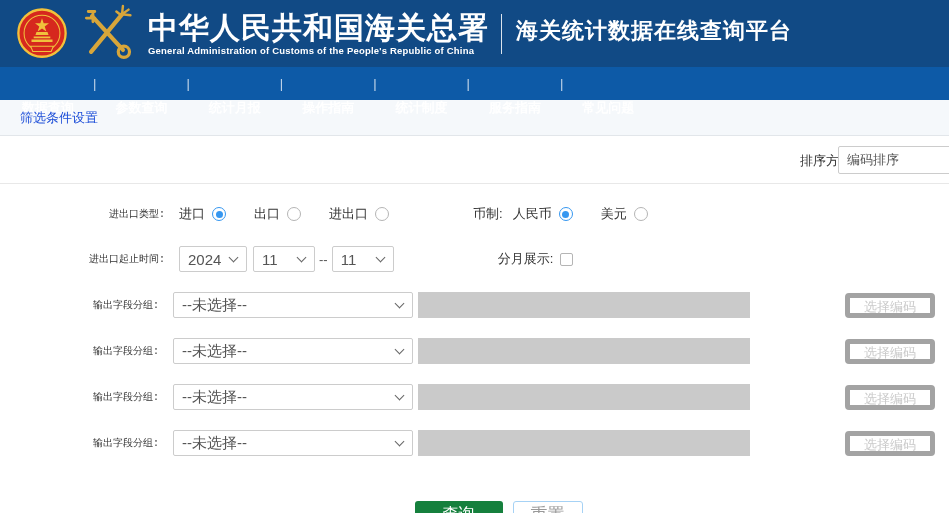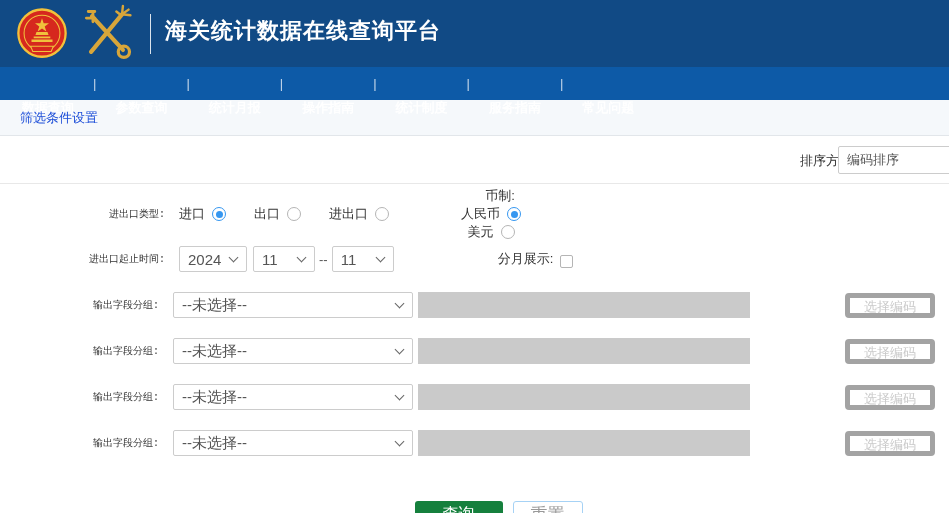--- a/index.html
+++ b/index.html
@@ -34,28 +34,28 @@
   .row-time { margin-top:17px; }
   .row-group { margin-top:18px;padding-left:14px; }
   .lbl { width:145px; text-align:right; font-size:10px; color:#333; margin-right:14px; flex:0 0 auto;font-family:Liberation Mono, monospace; }
 
   .opt { display:flex; align-items:center; margin-right:28px; font-size:13px; color:#333; cursor:pointer; }
   .opt .txt { margin-right:7px; }
   .radio { width:14px; height:14px; border:1px solid #b5b5b5; border-radius:50%; background:#fff; position:relative; flex:0 0 auto; }
   .radio.checked { border-color:#3697f0; }
   .radio.checked::after { content:''; position:absolute; inset:2.5px; border-radius:50%; background:#3697f0; }
   .inline-lbl { font-size:13px; color:#333; margin-right:10px; }
-  .currency-group { margin-left:44px; display:flex; align-items:center;flex-direction:column; }
+  .currency-group { margin-left:56px; display:flex; align-items:center; }
 
   .sel { height:26px; border:1px solid #ccc; border-radius:2px; background:#fff; display:flex; align-items:center; font-size:15px; color:#555; padding-left:8px; cursor:pointer; }
   .chev { width:7px; height:7px; border-right:1.6px solid #666; border-bottom:1.6px solid #666; transform:rotate(45deg); margin-left:auto; margin-right:9px; margin-top:-4px; flex:0 0 auto; }
   .sel-year { width:68px; }
   .sel-month { width:62px; margin-left:6px; }
   .dash { font-size:13px; color:#555; margin:0 4px; }
-  .monthly-wrap { margin-left:104px; display:flex; align-items:flex-end; }
+  .monthly-wrap { margin-left:104px; display:flex; align-items:center; }
   .checkbox { width:13px; height:13px; border:1px solid #b5b5b5; border-radius:2px; background:#fff; cursor:pointer; }
 
   .sel-group { width:240px; }
   .gray-field { width:332px; height:26px; background:#cacaca; border:none; margin-left:5px; flex:0 0 auto; }
   .pick-btn { margin-left:auto; margin-right:14px; width:90px; height:25px; background:#fff; border:5px solid #a3a3a3; border-radius:4px; color:#c9c9c9; font-size:13px; cursor:pointer; font-family:inherit; }
 
   .actions { display:flex; justify-content:center; padding-left:48px; margin-top:44px; }
   .btn-query { width:88px; height:26px; background:#15803d; border:none; border-radius:3px; color:#fff; font-size:16px; cursor:pointer; font-family:inherit; }
   .btn-reset { width:70px; height:26px; background:#fff; border:1px solid #a6d2f5; border-radius:3px; color:#999; font-size:17px; margin-left:10px; cursor:pointer; font-family:inherit; }
 </style>
@@ -73,20 +73,24 @@
   </svg>
   <svg class="customs-emblem" viewBox="0 0 64 64">
     <g stroke="#d8a63a" stroke-linecap="round" fill="none">
       <path d="M16 13 L49 49" stroke-width="4.5"></path>
       <path d="M15 51 L48 11" stroke-width="4.5"></path>
       <circle cx="50" cy="51" r="6" stroke-width="3.4"></circle>
       <path d="M12 8 h7 M10 15 h9 M17 19 v-11" stroke-width="3"></path>
       <path d="M48 11 l7-5 M48 11 l9 1 M48 11 l1-9 M42 8 l5 4" stroke-width="2.6"></path>
     </g>
   </svg>
+  <div class="title-block">
+    <div class="title-cn">中华人民共和国海关总署</div>
+    <div class="title-en">General Administration of Customs of the People's Republic of China</div>
+  </div>
   <div class="title-divider"></div>
   <div class="platform-title">海关统计数据在线查询平台</div>
 </div>
 
 <div class="nav">
   <span class="nav-item">数据查询</span>
   <span class="nav-sep">|</span>
   <span class="nav-item">参数查询</span>
   <span class="nav-sep">|</span>
   <span class="nav-item">统计月报</span>

